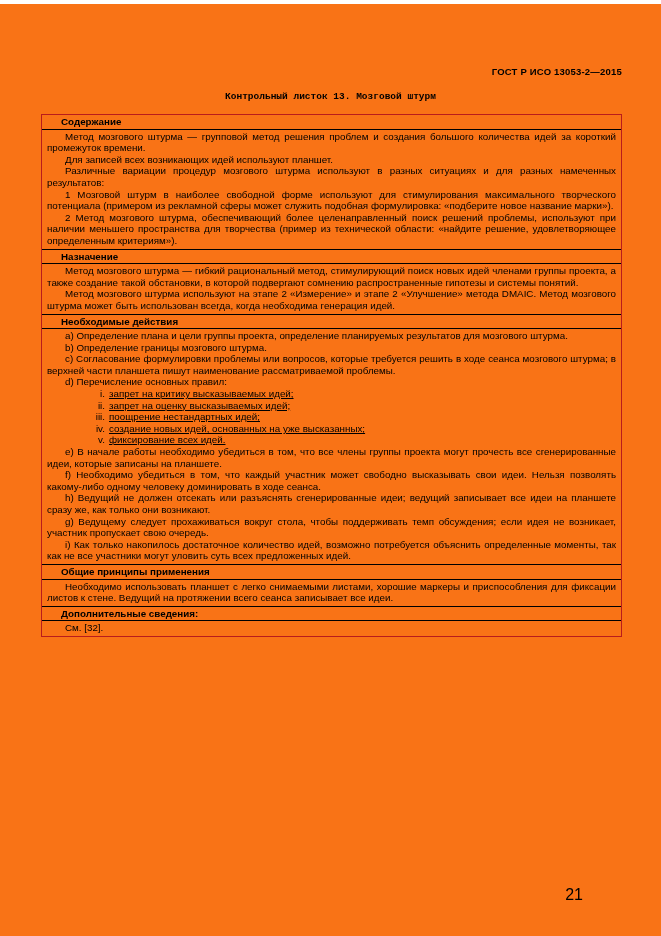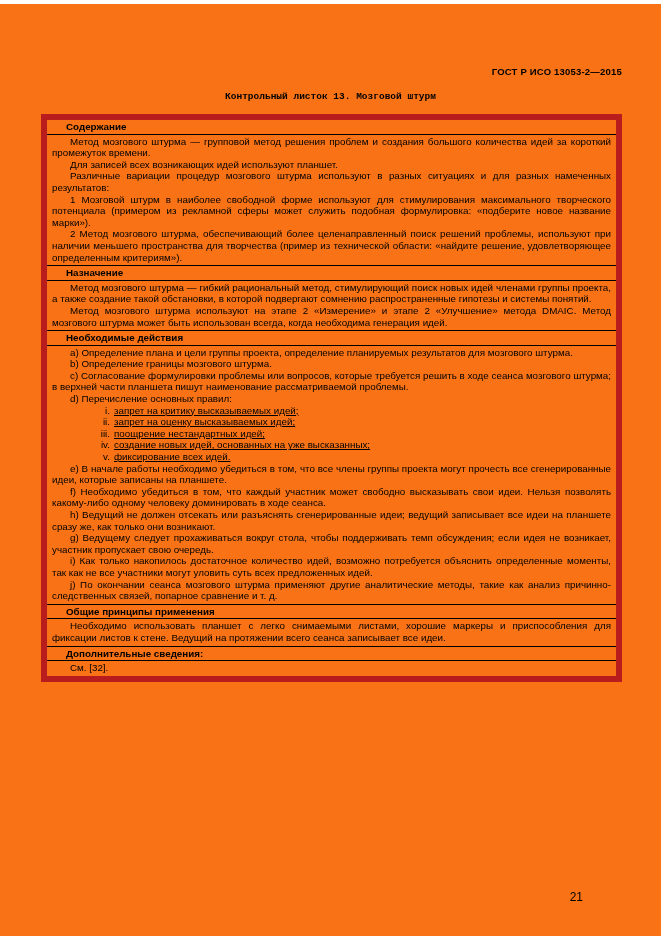--- a/index.html
+++ b/index.html
@@ -16,42 +16,42 @@
     position:absolute; top:62px; right:39px;
     font-size:9.5px; font-weight:bold; letter-spacing:.2px;
   }
   .doc-title {
     position:absolute; top:87px; left:0; right:0;
     text-align:center; font-size:9.5px; font-weight:bold;font-family:Liberation Mono, monospace;
   }
 
   .sheet-table {
     position:absolute; top:110px; left:41px; width:581px;
-    border:6px solid #b91c1c;
+    border:1px solid #b91c1c;
     font-size:9.8px; line-height:11.6px;
   }
   .sheet-section + .sheet-section { border-top:1px solid #000; }
   .sec-head {
     font-weight:bold;
     padding:1px 6px 1px 19px;
     border-bottom:1px solid #000;
   }
   .sec-body { padding:1px 5px 2px 5px; }
   .sec-body p {
     text-align:justify;
     text-indent:18px;
   }
   .sublist { margin:0; }
   .subitem { padding-left:42px; text-align:left;text-decoration:underline; }
   .rnum { display:inline-block; width:16px; text-align:right; }
   .rtext { margin-left:4px; }
 
   .page-number {
     position:absolute; bottom:36px; right:78px;
-    font-size:12px;
+    font-size:16px;
   }
 </style>
 </head>
 <body>
 
 <div class="page">
 
   <div class="doc-code">ГОСТ Р ИСО 13053-2—2015</div>
   <div class="doc-title">Контрольный листок 13. Мозговой штурм</div>
 
@@ -100,21 +100,20 @@
           <div class="subitem">
             <span class="rnum">v.</span><span class="rtext">фиксирование всех идей.</span>
           </div>
         </div>
 
         <p>e) В начале работы необходимо убедиться в том, что все члены группы проекта могут прочесть все сгенерированные идеи, которые записаны на планшете.</p>
         <p>f) Необходимо убедиться в том, что каждый участник может свободно высказывать свои идеи. Нельзя позволять какому-либо одному человеку доминировать в ходе сеанса.</p>
         <p>h) Ведущий не должен отсекать или разъяснять сгенерированные идеи; ведущий записывает все идеи на планшете сразу же, как только они возникают.</p>
         <p>g) Ведущему следует прохаживаться вокруг стола, чтобы поддерживать темп обсуждения; если идея не возникает, участник пропускает свою очередь.</p>
         <p>i) Как только накопилось достаточное количество идей, возможно потребуется объяснить определенные моменты, так как не все участники могут уловить суть всех предложенных идей.</p>
-        <p>j) По окончании сеанса мозгового штурма применяют другие аналитические методы, такие как анализ причинно-следственных связей, попарное сравнение и т. д.</p>
       </div>
     </div>
 
     <div class="sheet-section">
       <div class="sec-head">Общие принципы применения</div>
       <div class="sec-body">
         <p>Необходимо использовать планшет с легко снимаемыми листами, хорошие маркеры и приспособления для фиксации листов к стене. Ведущий на протяжении всего сеанса записывает все идеи.</p>
       </div>
     </div>
 

